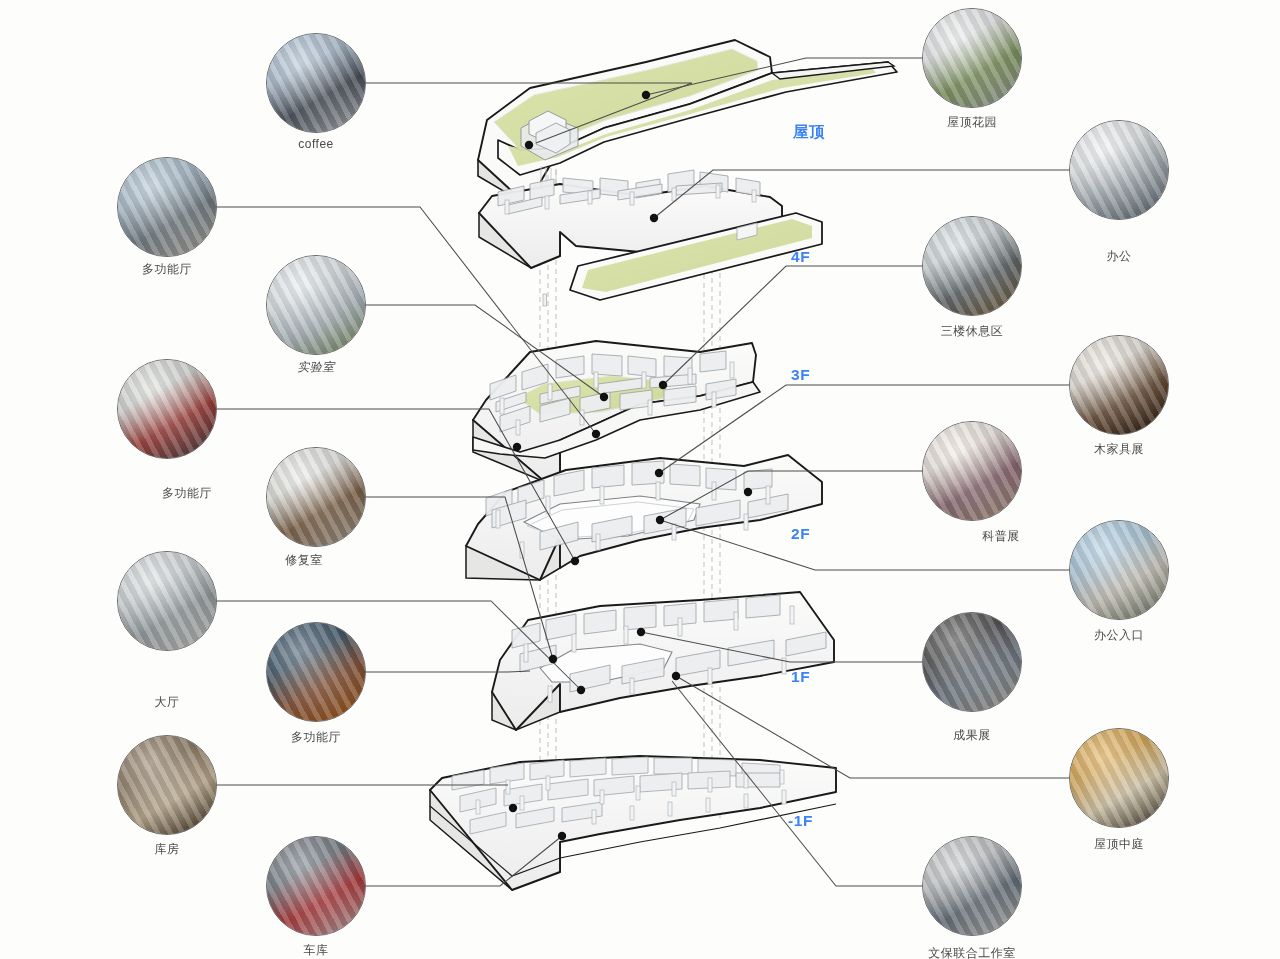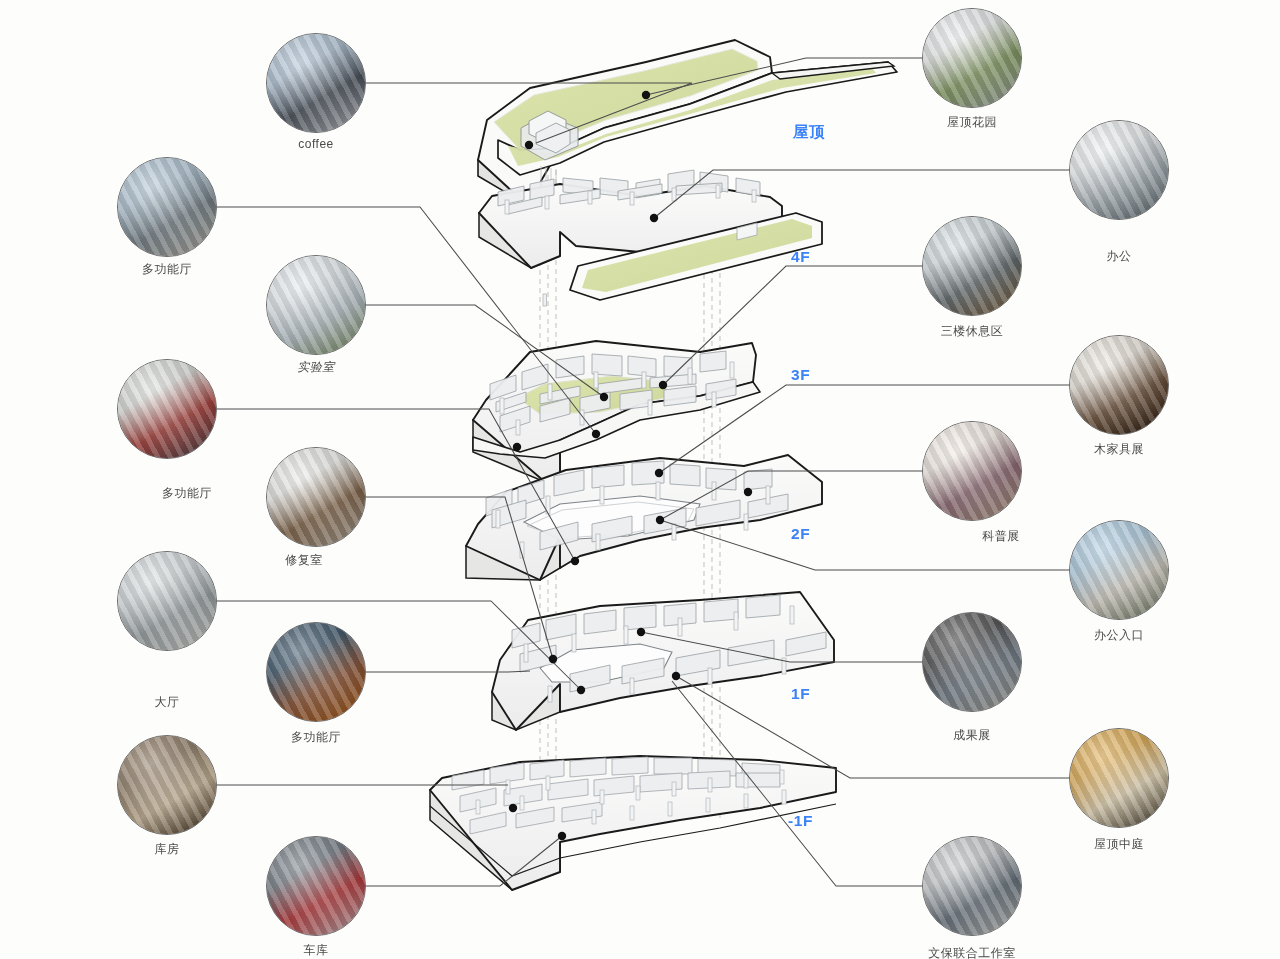--- a/index.html
+++ b/index.html
@@ -439,17 +439,17 @@
         </div>
       </div>
       <div class="cap" style="left: 972px; top: 945px;">文保联合工作室</div>
     </div>
 
   <div id="floorlabels">
       <div class="floorlbl" style="left: 793px; top: 122px;">屋顶</div>
       <div class="floorlbl" style="left: 791px; top: 248px;">4F</div>
       <div class="floorlbl" style="left: 791px; top: 366px;">3F</div>
       <div class="floorlbl" style="left: 791px; top: 525px;">2F</div>
-      <div class="floorlbl" style="left: 791px; top: 668px; margin-top: 17px;">1F</div>
+      <div class="floorlbl" style="left: 791px; top: 668px;">1F</div>
       <div class="floorlbl" style="left: 788px; top: 812px;">-1F</div>
     </div>
 
 </div>
 
 </body></html>

